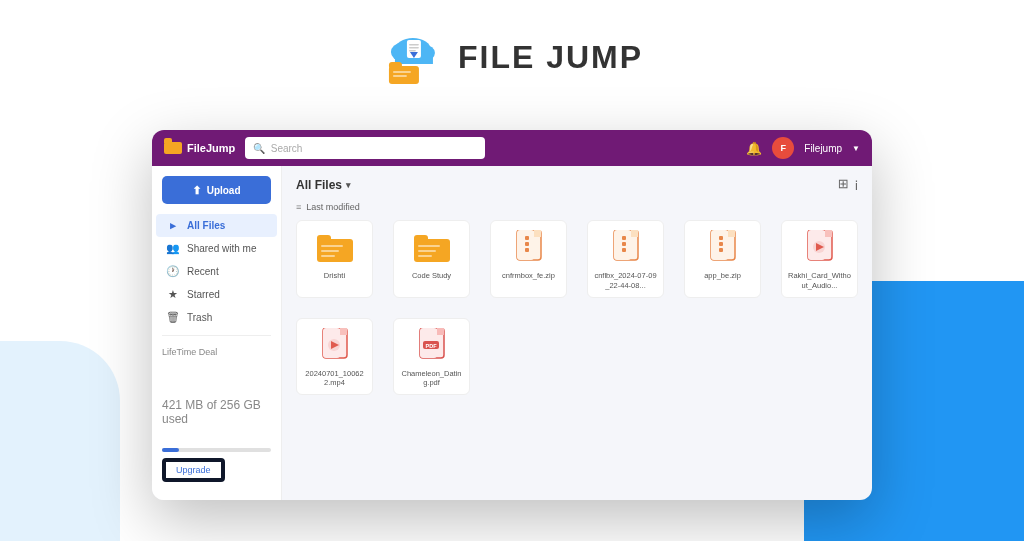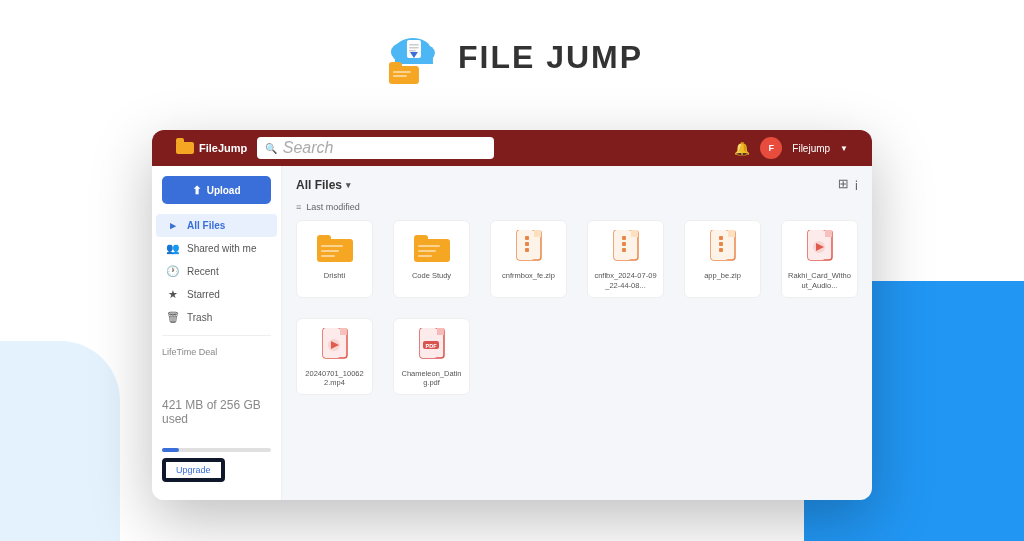--- a/index.html
+++ b/index.html
@@ -62,25 +62,25 @@
       height: 370px;
       background: #f5f6fa;
       border-radius: 12px;
       box-shadow: 0 20px 60px rgba(0,0,0,0.25);
       overflow: hidden;
       z-index: 5;
     }
 
     
     .topbar {
-      background: #7f1d1d;
+      background: #701a75;
       height: 36px;
       display: flex;
       align-items: center;
-      padding: 0 24px;
+      padding: 0 12px;
       gap: 10px;
     }
     .topbar-logo {
       display: flex;
       align-items: center;
       gap: 5px;
       color: white;
       font-size: 11px;
       font-weight: 700;
       min-width: 70px;
@@ -112,24 +112,23 @@
       display: flex;
       align-items: center;
       padding: 0 8px;
       gap: 5px;
     }
     .search-icon-small {
       color: #aaa;
       font-size: 10px;
     }
     .search-input-fake {
-      font-size: 16px;
+      font-size: 10px;
       color: #aaa;
       flex: 1;
-      font-style: italic;
     }
     .topbar-spacer { flex: 1; }
     .topbar-bell {
       color: white;
       font-size: 13px;
       opacity: 0.9;
     }
     .topbar-avatar {
       width: 22px;
       height: 22px;

